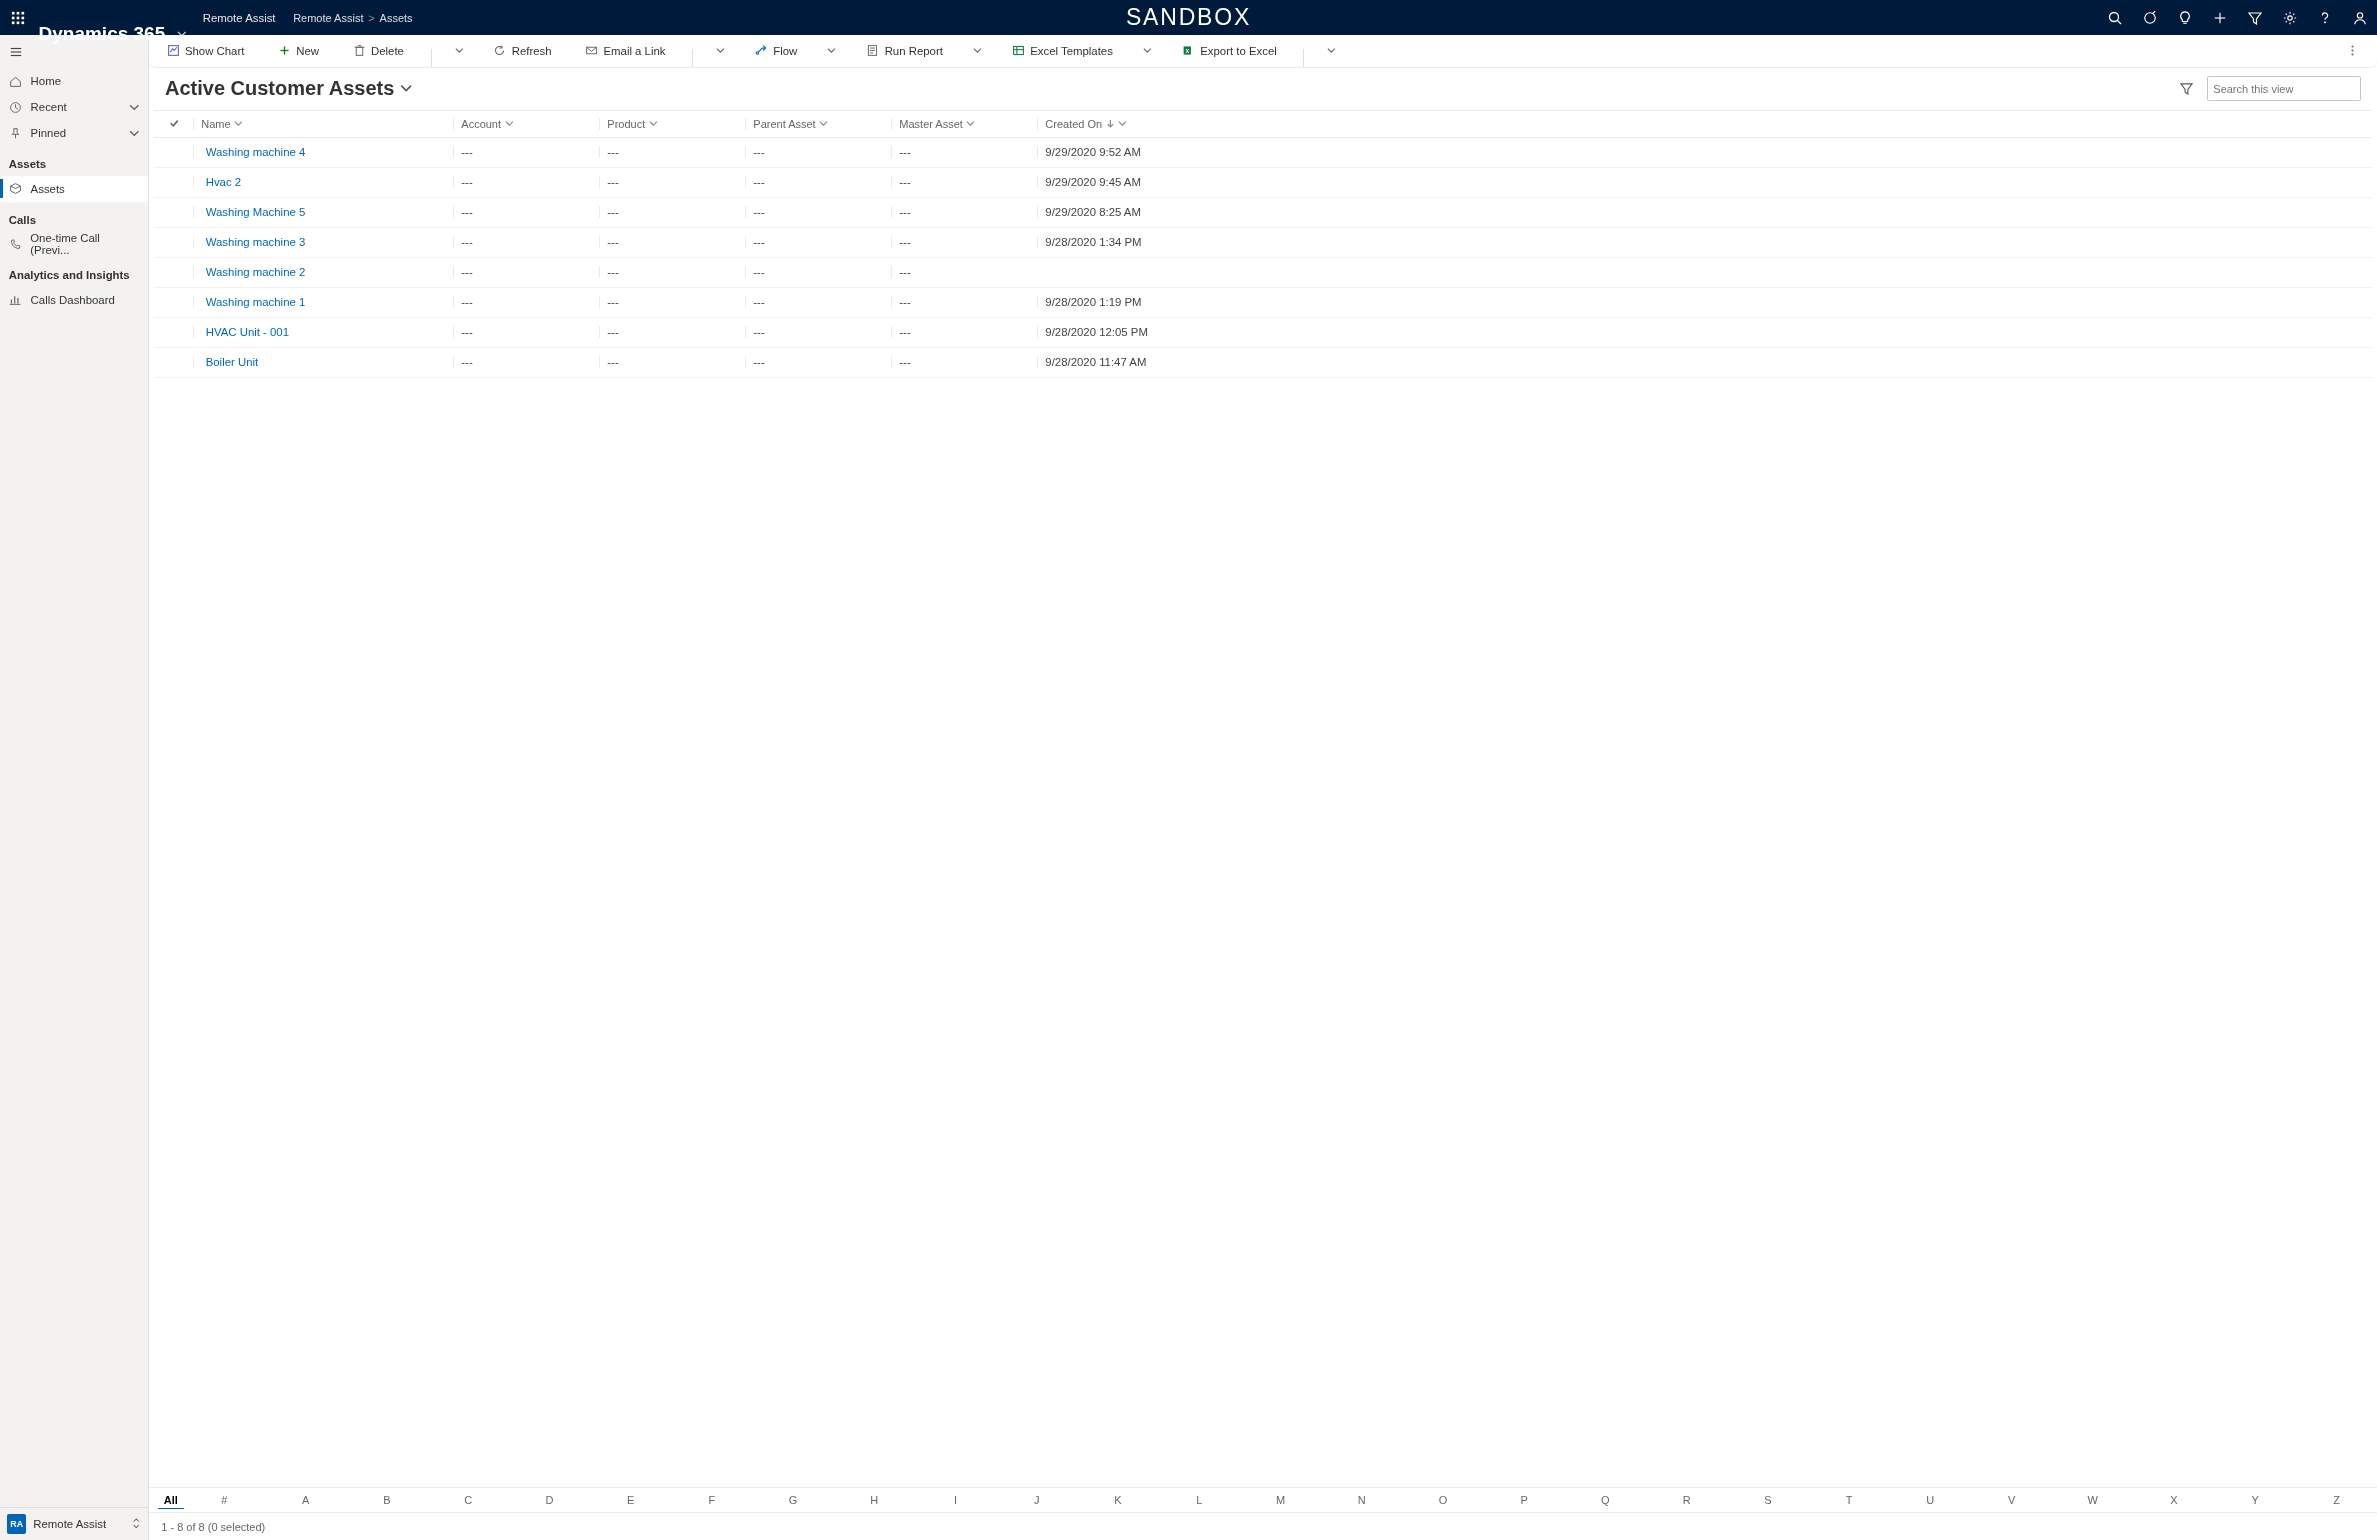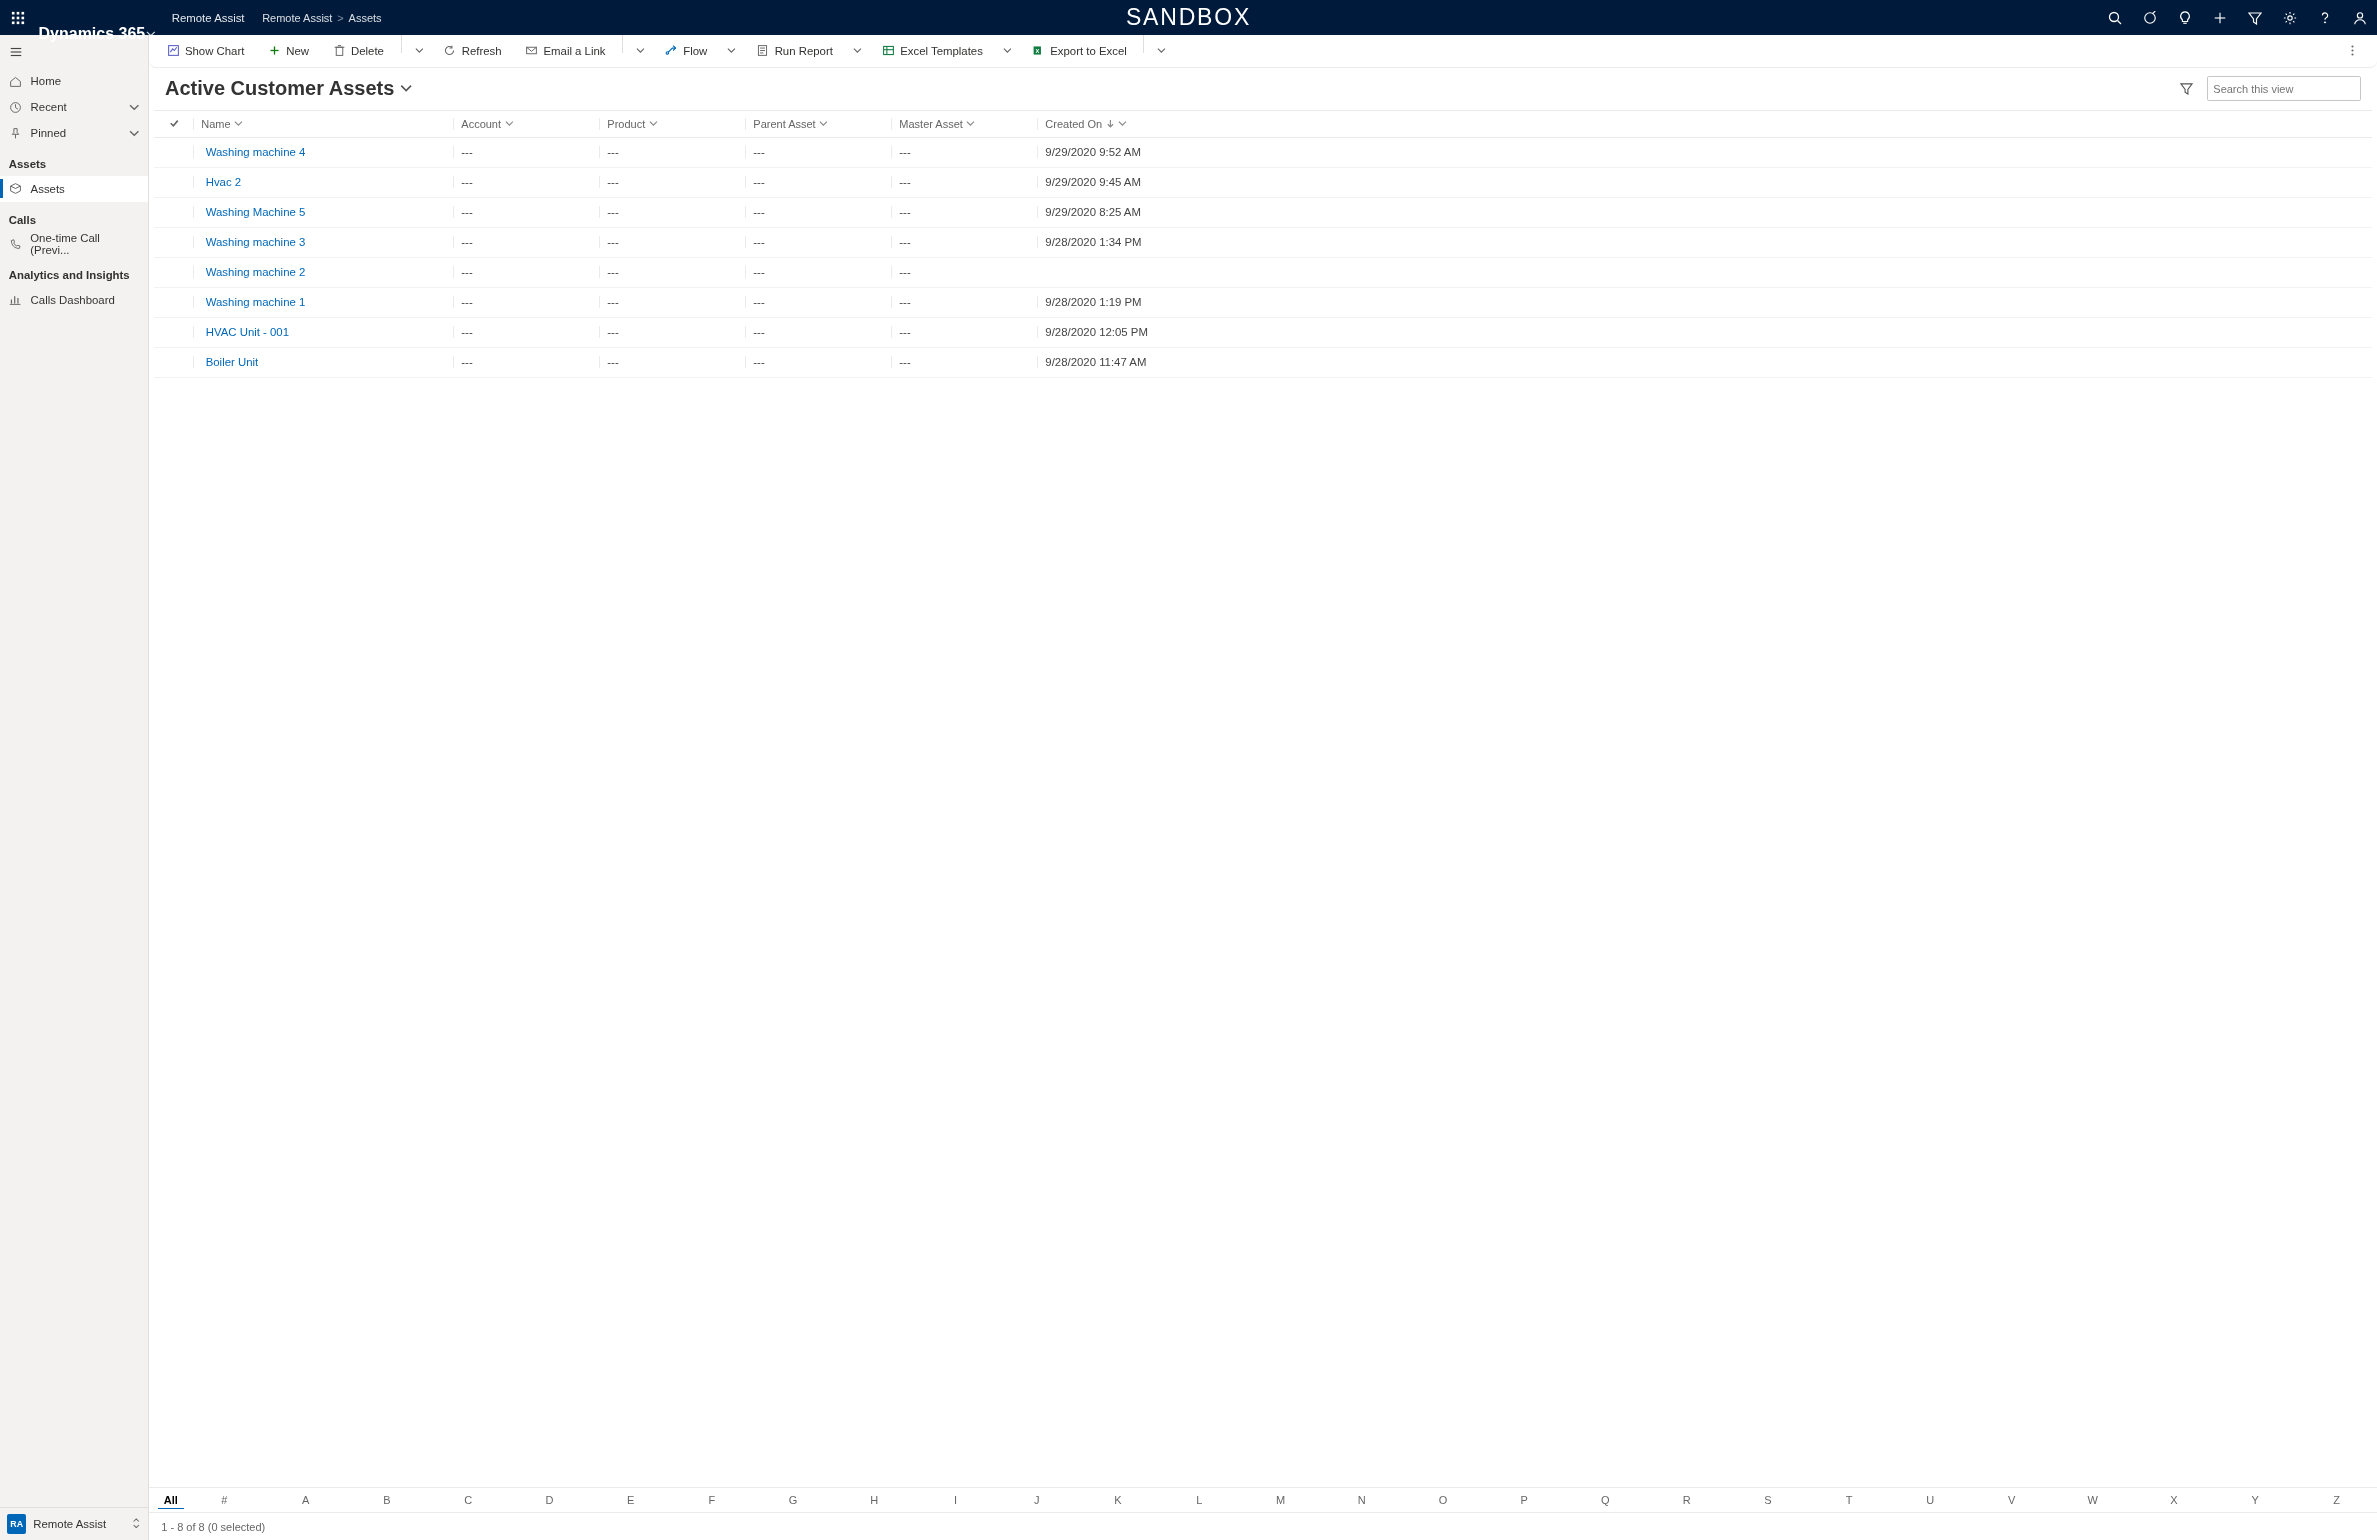--- a/index.html
+++ b/index.html
@@ -11,21 +11,21 @@
     height: 35px;
     background: #001a3b;
     color: #fff;
     display: flex;
     align-items: center;
     position: relative;
   }
   .topbar-left { display: flex; align-items: center; height: 100%; }
   .waffle { width: 35px; display: flex; align-items: center; justify-content: center; height: 100%; }
   .waffle svg { width: 14px; height: 14px; fill: #fff; }
-  .app-name { font-size: 16px; font-weight: 600; padding: 0 3.5px 0 3.5px; display: flex; align-items: center; gap: 1px; cursor: pointer; margin-top: 32px;}
+  .app-name { font-size: 19px; font-weight: 600; padding: 0 3.5px 0 3.5px; display: flex; align-items: center; gap: 12px; cursor: pointer; margin-top: 32px;}
   .app-name .chev { opacity: .8; }
   .crumb { font-size: 11.4px; padding: 0 12.3px; opacity: .9; }
   .crumb-sep { opacity: .6; padding: 0 1.8px; }
   .crumb-trail { display: flex; align-items: center; font-size: 11px; opacity: .85; padding-left: 5.3px;}
   .env-label {
     position: absolute; left: 50%; transform: translateX(-50%);
     font-size: 23px; letter-spacing: 1.8px; font-weight: 300;
   }
   .topbar-right { margin-left: auto; display: flex; align-items: center; height: 100%; }
   .topbar-icon { width: 35px; height: 100%; display: flex; align-items: center; justify-content: center; cursor: pointer; }
@@ -44,21 +44,21 @@
   .sb-section { padding: 12.3px 8.8px 5.3px 8.8px; font-size: 11.4px; font-weight: 600; color: #323130; }
   .sb-item.active { background: #fff; }
   .sb-item.active::before { content: ""; position: absolute; left: 0; top: 3.5px; bottom: 3.5px; width: 2.6px; background: #0067b8; }
 
   .sb-footer { margin-top: auto; height: 33px; border-top: 0.9px solid #e1dfdd; display: flex; align-items: center; padding: 0 7px; gap: 7px; cursor:pointer;}
   .sb-footer .badge { width: 19.3px; height: 19.3px; background: #0067b8; color: #fff; font-size: 8.8px; font-weight: 600; display: flex; align-items: center; justify-content: center; border-radius: 2px;}
   .sb-footer .updn svg { width: 10.5px; height: 10.5px; stroke:#666; }
 
   
   .main { flex: 1; display: flex; flex-direction: column; min-width: 0; background: #fff;}
-  .cmdbar { height: 32.5px; border-bottom: 0.9px solid #edebe9; display: flex; align-items: flex-start; padding: 0 8.8px; gap: 6px; border-radius: 7px; }
+  .cmdbar { height: 32.5px; border-bottom: 0.9px solid #edebe9; display: flex; align-items: flex-end; padding: 0 8.8px; gap: 16px; border-radius: 7px; }
   .cmd { display: flex; align-items: center; gap: 5.3px; padding: 0 8.8px; height: 100%; font-size: 11.4px; cursor: pointer; color: #323130;}
   .cmd svg { width: 13px; height: 13px; }
   .cmd.drop { padding: 0 5.3px; }
   .cmd.drop svg { width: 8.8px; height: 8.8px; stroke:#666; }
   .cmd-sep { width: 0.9px; height: 17.6px; background: #e1dfdd; margin: 0 1.8px; }
   .cmd.more { margin-left: auto; }
 
   .viewbar { display: flex; align-items: center; padding: 8.8px 16px; gap: 8.8px; }
   .view-title { font-size: 20px; font-weight: 600; display: flex; align-items: center; gap: 5.3px; cursor:pointer;}
   .view-title svg { width: 12.3px; height: 12.3px; stroke:#555;}

